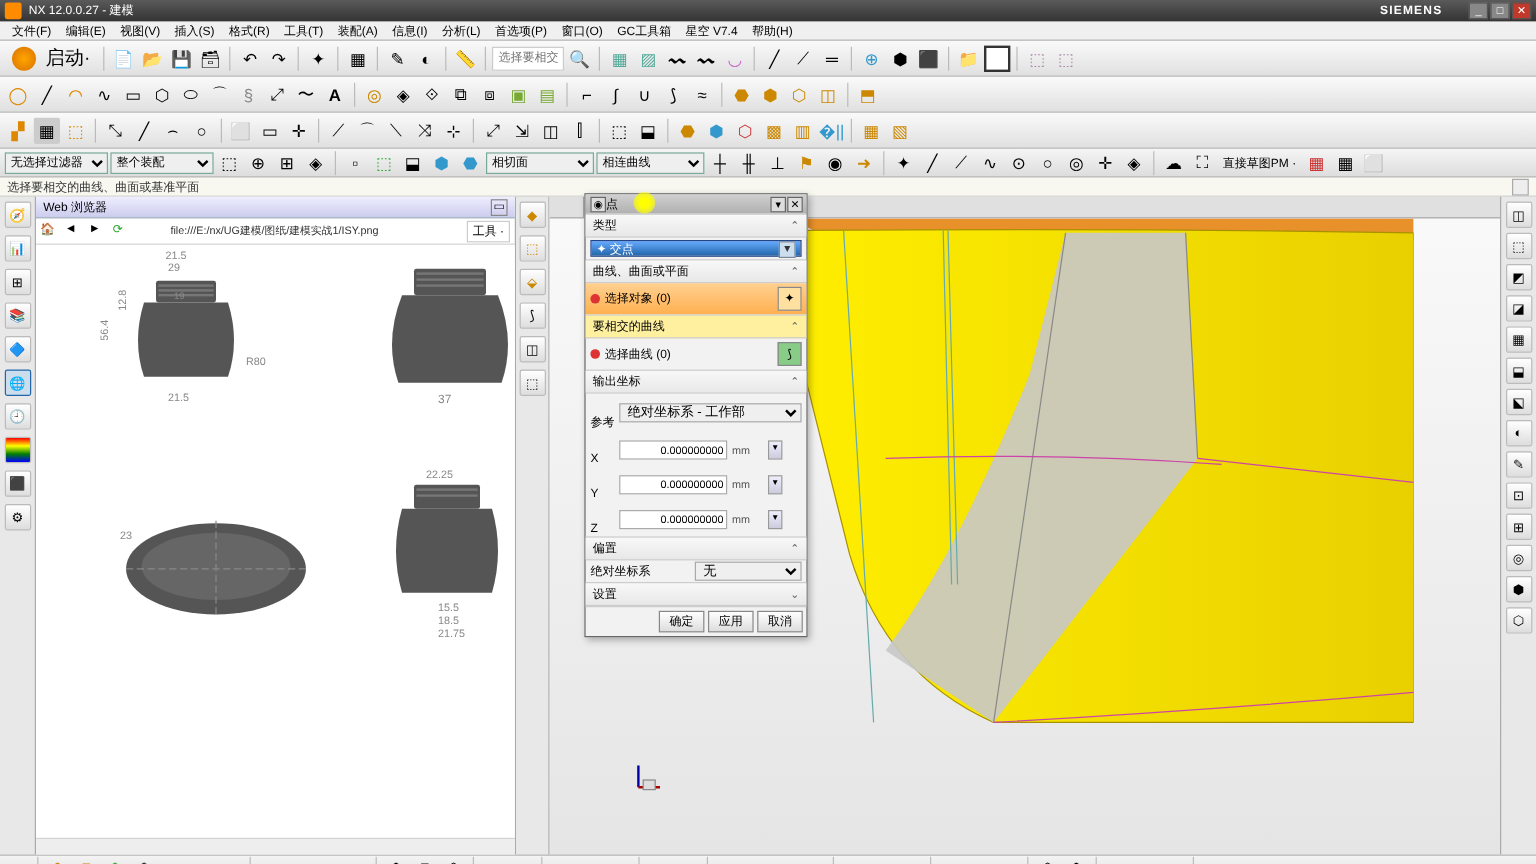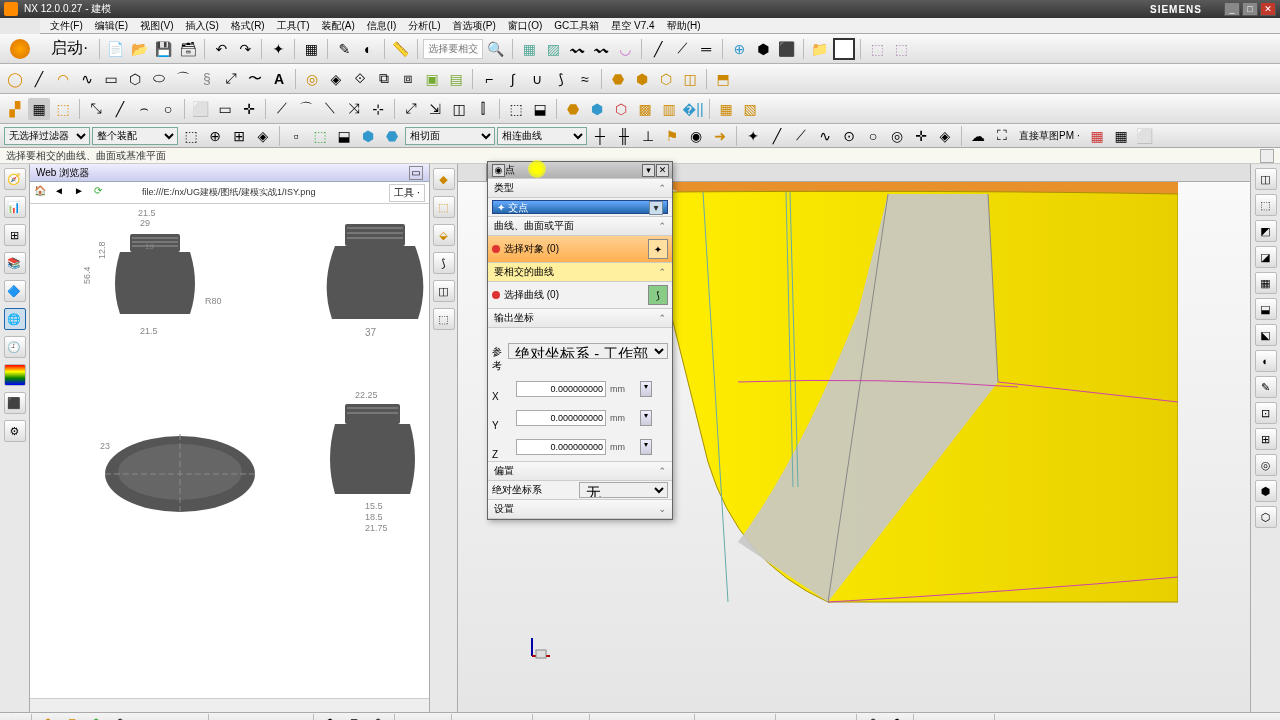--- a/index.html
+++ b/index.html
@@ -7,28 +7,28 @@
 
 
 .titlebar { height:18px; background:linear-gradient(#5a5a5a,#333); color:#fff; display:flex; align-items:center; padding:0 4px; font-size:10px; }
 .titlebar .logo { width:14px; height:14px; background:#ff8c00; border-radius:2px; margin-right:6px; }
 .titlebar .spacer { flex:1; }
 .titlebar .brand { letter-spacing:1px; font-weight:bold; margin-right:20px; }
 .winbtn { width:16px; height:14px; background:#888; margin-left:2px; border:1px solid #555; font-size:9px; text-align:center; line-height:12px; cursor:pointer; }
 .winbtn.close { background:#c0392b; color:#fff; }
 
 
-.menubar { height:16px; background:#f0f0f0; border-bottom:1px solid #aaa; display:flex; font-size:10px; padding-left:4px;margin-left:40px; }
+.menubar { height:16px; background:#f0f0f0; border-bottom:1px solid #aaa; display:flex; font-size:10px; padding-left:4px; }
 .menubar span { padding:1px 6px; cursor:pointer; }
 
 
 .toolbar { height:30px; background:linear-gradient(#fafafa,#e0e0e0); border-bottom:1px solid #b0b0b0; display:flex; align-items:center; padding:0 4px; gap:2px; }
 .tbtn { width:22px; height:22px; border:1px solid transparent; display:inline-flex; align-items:center; justify-content:center; cursor:pointer; border-radius:2px; font-size:14px; }
 .sep { width:1px; height:20px; background:#bbb; margin:0 3px; }
-.startbtn { display:flex; align-items:flex-end; gap:21px; padding:2px 6px; cursor:pointer; }
+.startbtn { display:flex; align-items:flex-end; gap:8px; padding:2px 6px; cursor:pointer; }
 .startbtn .ico { width:20px;height:20px;background:radial-gradient(circle,#ffa500,#d87000);border-radius:50%; }
 .searchbox { width:60px; height:20px; border:1px solid #ccc; font-size:10px; padding:1px 4px; }
 .colorbox { width:22px;height:22px;border:2px solid #333;background:#fff; }
 
 
 .filterbar { height:24px; background:linear-gradient(#f5f5f5,#ddd); border-bottom:1px solid #aaa; display:flex; align-items:center; padding:0 4px; gap:2px; font-size:10px; }
 .filtercombo { width:86px; height:18px; border:1px solid #7a9; font-size:10px; }
 .longcombo { width:90px; }
 
 
@@ -84,21 +84,21 @@
 .selrow.orange { background:linear-gradient(#ffd090,#ffb050); }
 .reqdot { width:8px;height:8px;background:#d33;border-radius:50%; }
 .reqdot.star { background:#d33; }
 .selbtn { width:20px;height:20px;border:1px solid #888;background:#ffe0a0;margin-left:auto;cursor:pointer;display:flex;align-items:center;justify-content:center; }
 .selbtn.green { background:#8c8; }
 .numrow { display:flex; align-items:center; padding:1px 4px; gap:4px; }
 .numrow label { width:20px;margin-top:16px; }
 .numinput { width:90px; height:16px; border:1px solid #aaa; font-size:9px; text-align:right; padding:0 2px; }
 .unit { width:26px; font-size:9px; color:#555; }
 .spin { width:12px;height:16px;border:1px solid #999;background:linear-gradient(#eef,#ccd);cursor:pointer;font-size:8px;text-align:center; }
-.refcombo { flex:1; height:16px; border:1px solid #aaa; font-size:15px; padding:0 2px; }
+.refcombo { flex:1; height:16px; border:1px solid #aaa; font-size:11px; padding:0 2px; }
 .dlg-foot { padding:3px; display:flex; justify-content:flex-end; gap:3px; border-top:1px solid #ccc; }
 .dlgbtn { height:18px; padding:1px 8px; border:1px solid #888; background:linear-gradient(#fff,#ddd); font-size:10px; cursor:pointer; }
 
 .cursor-highlight { position:absolute; width:18px; height:18px; border-radius:50%; background:radial-gradient(circle,#ff0 30%,rgba(255,255,0,0.3)); pointer-events:none; }
 
 
 .statusbar { height:22px; background:linear-gradient(#f4f4f4,#ddd); border-top:1px solid #aaa; display:flex; align-items:center; padding:0 4px; gap:2px; }
 </style>
 </head>
 <body>
@@ -516,20 +516,25 @@
       <span class="chev">⌃</span>
     </div>
   <div class="numrow">
       <span style="flex:1">绝对坐标系</span>
       <select class="refcombo" style="width:70px"><option>无</option></select>
     </div>
   <div class="dlg-sec">
       <span>设置</span>
       <span class="chev">⌄</span>
     </div>
+  <div class="dlg-foot">
+    <button class="dlgbtn">确定</button>
+    <button class="dlgbtn">应用</button>
+    <button class="dlgbtn">取消</button>
+  </div>
 </div>
 
 <div class="statusbar">
   <span class="tbtn">✕</span>
   <span class="sep"></span>
   <span class="tbtn" style="color:#c80">⬢</span>
   <span class="tbtn" style="color:#c80">⬣</span>
   <span class="tbtn" style="color:#3a3">⬢</span>
   <span class="tbtn">⬡</span>
   <span class="tbtn">⬚</span>

